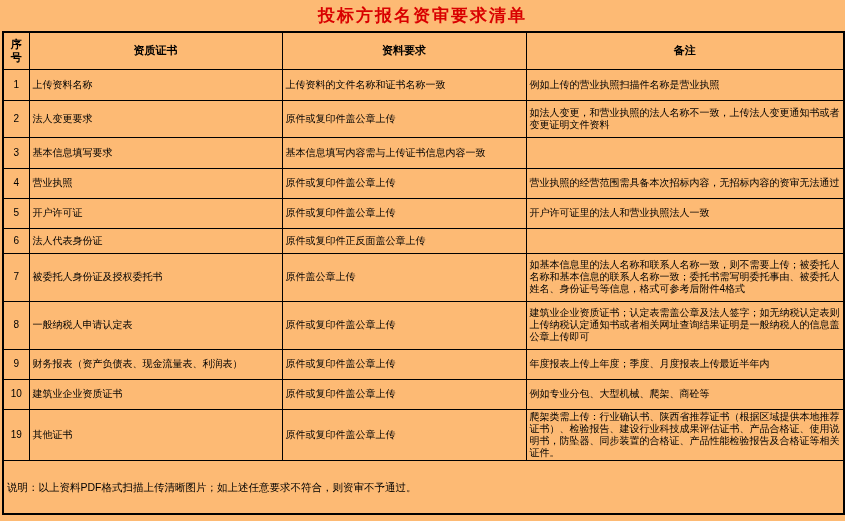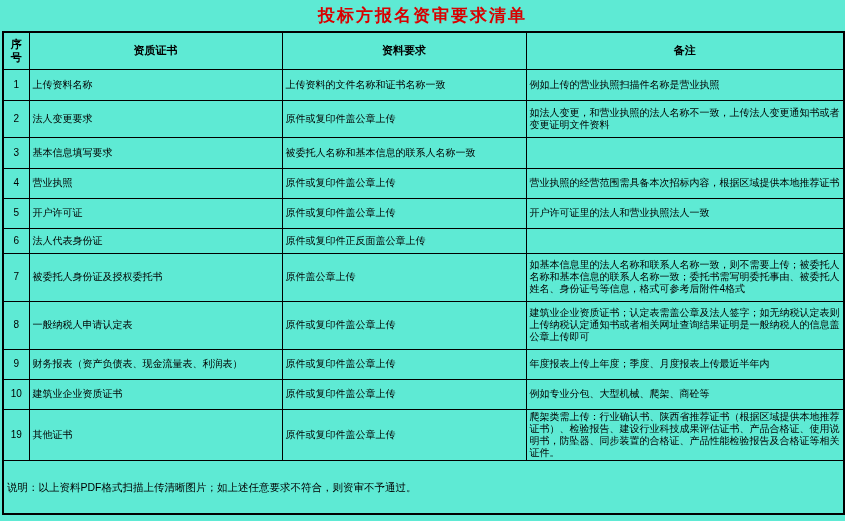--- a/index.html
+++ b/index.html
@@ -1,18 +1,18 @@
 <!DOCTYPE html>
 <html><head>
 <meta charset="utf-8">
 <style>
   html,body{margin:0;padding:0;background:#ffffff;}
   .page{
     position:relative;width:845px;height:521px;overflow:hidden;
-    font-family:"Liberation Sans","DejaVu Sans",sans-serif;color:#000;background:#5eead4;
+    font-family:"Liberation Sans","DejaVu Sans",sans-serif;color:#000;background:#fdba74;
   }
   .title{
     height:31px;display:flex;align-items:center;justify-content:center;
     font-size:17px;font-weight:bold;letter-spacing:2px;
   }
   table.req-table{
     border-collapse:collapse;table-layout:fixed;
     width:841px;margin:0 2px;border:2px solid #000;
   }
   .req-table th,.req-table td{
@@ -58,28 +58,28 @@
         </tr>
         <tr style="height: 37px;">
           <td class="c-no">2</td>
           <td class="c-cert">法人变更要求</td>
           <td class="c-req">原件或复印件盖公章上传</td>
           <td class="c-note">如法人变更，和营业执照的法人名称不一致，上传法人变更通知书或者变更证明文件资料</td>
         </tr>
         <tr style="height: 31px;">
           <td class="c-no">3</td>
           <td class="c-cert">基本信息填写要求</td>
-          <td class="c-req">被委托人名称和基本信息的联系人名称一致</td>
+          <td class="c-req">基本信息填写内容需与上传证书信息内容一致</td>
           <td class="c-note"></td>
         </tr>
         <tr style="height: 30px;">
           <td class="c-no">4</td>
           <td class="c-cert">营业执照</td>
           <td class="c-req">原件或复印件盖公章上传</td>
-          <td class="c-note">营业执照的经营范围需具备本次招标内容，根据区域提供本地推荐证书</td>
+          <td class="c-note">营业执照的经营范围需具备本次招标内容，无招标内容的资审无法通过</td>
         </tr>
         <tr style="height: 30px;">
           <td class="c-no">5</td>
           <td class="c-cert">开户许可证</td>
           <td class="c-req">原件或复印件盖公章上传</td>
           <td class="c-note">开户许可证里的法人和营业执照法人一致</td>
         </tr>
         <tr style="height: 25px;">
           <td class="c-no">6</td>
           <td class="c-cert">法人代表身份证</td>

